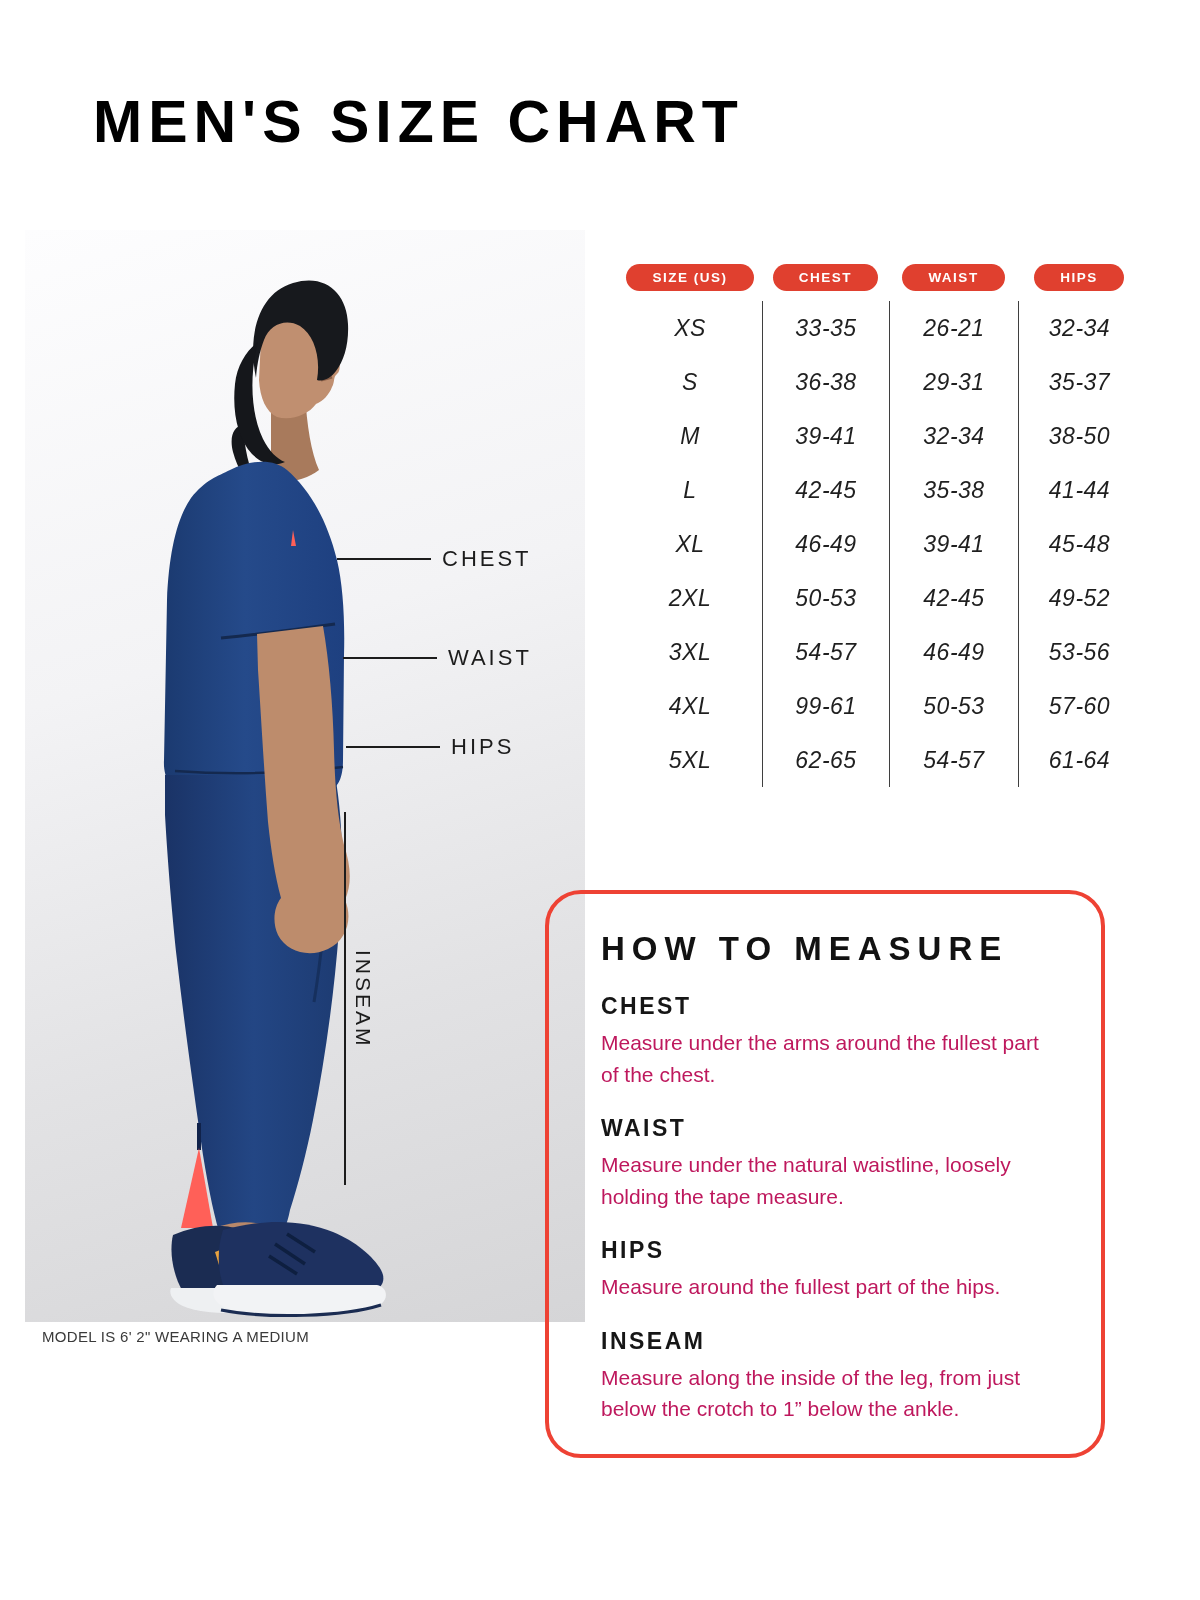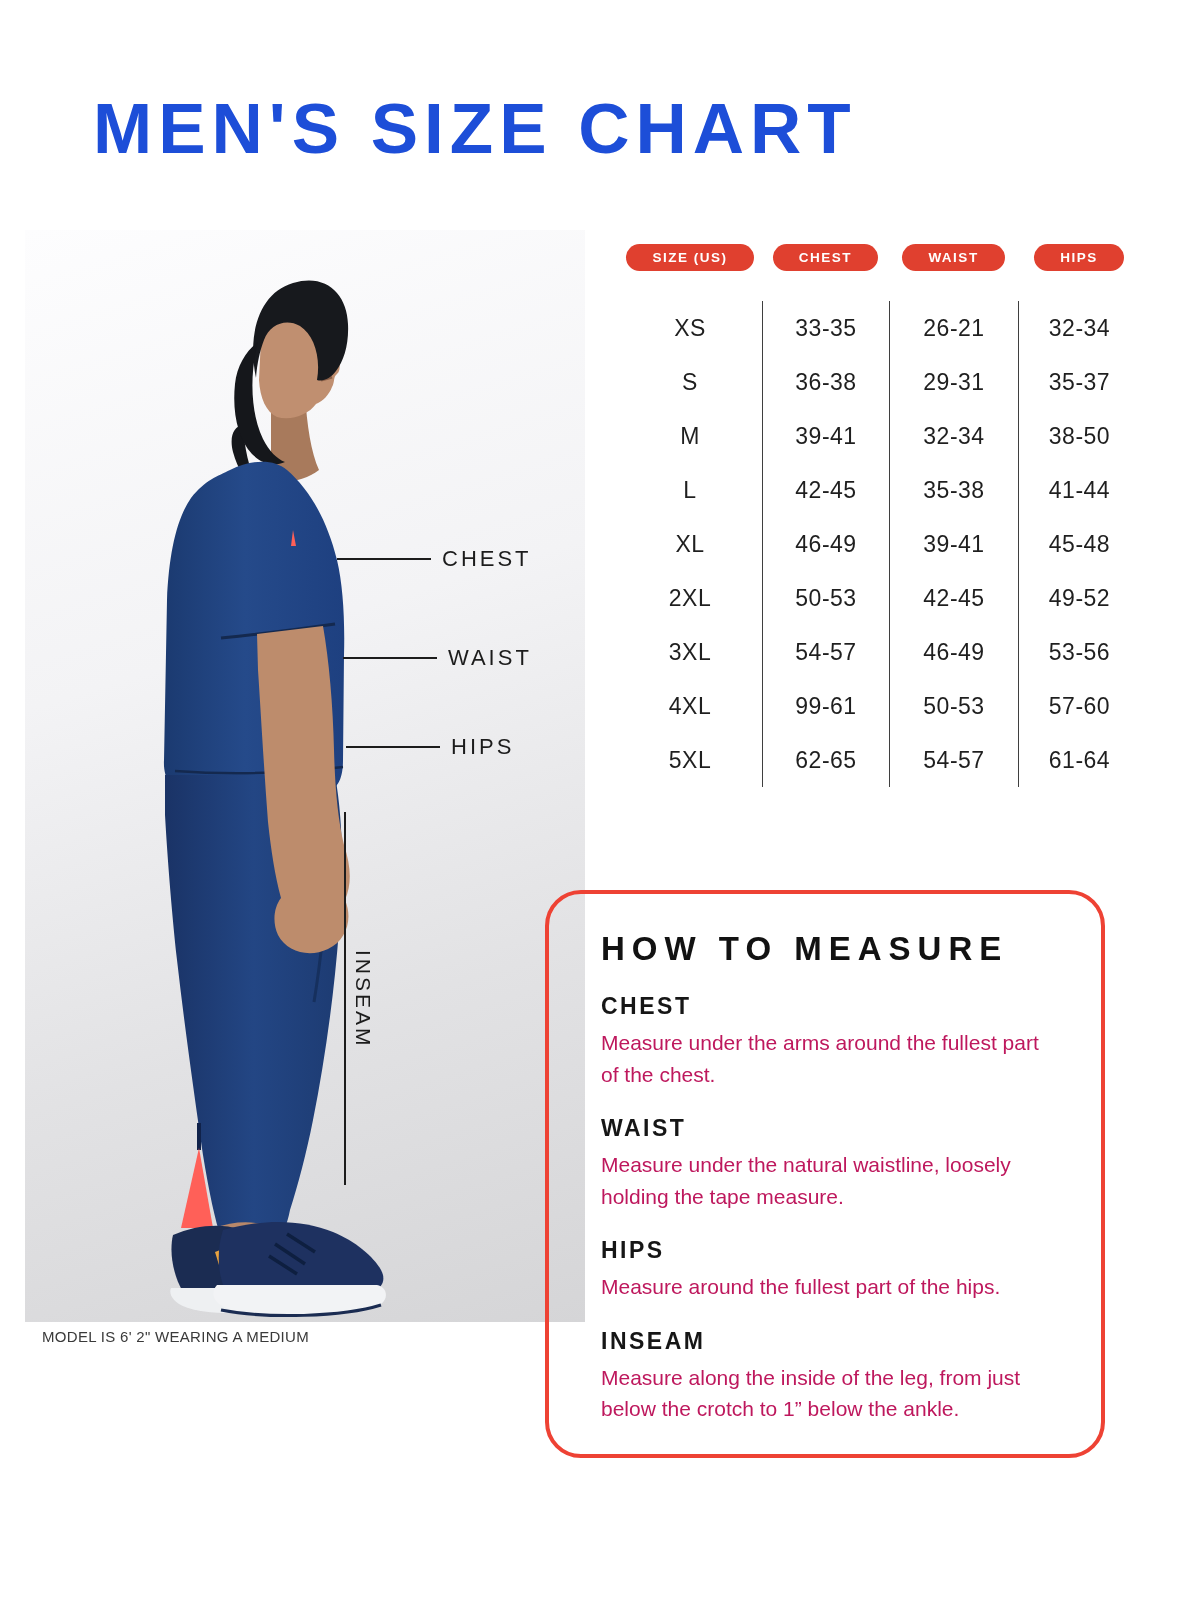--- a/index.html
+++ b/index.html
@@ -10,24 +10,24 @@
     width: 1200px;
     height: 1600px;
     background: #ffffff;
     overflow: hidden;
   }
   
   .title {
     position: absolute;
     left: 93px;
     top: 88px;
-    font-size: 71px;
+    font-size: 59px;
     font-weight: bold;
     letter-spacing: 6px;
-    color: #1d4ed8;
+    color: #000000;
     white-space: nowrap;
   }
   
   .photo {
     position: absolute;
     left: 25px;
     top: 230px;
     width: 560px;
     height: 1092px;
     background: linear-gradient(163deg, #fdfdfe 0%, #f3f3f5 38%, #e2e2e4 70%, #d5d5d7 100%);
@@ -85,29 +85,31 @@
     align-items: center;
     justify-content: center;
     height: 27px;
     padding: 0 26px;
     border-radius: 14px;
     font-size: 13.5px;
     font-weight: bold;
     letter-spacing: 1.5px;
     color: #ffffff;
     white-space: nowrap;
+    margin-top: 20px;
   }
   .table-body { top: 301px; grid-auto-rows: 54px; }
   .cell {
     display: flex;
     align-items: center;
     justify-content: center;
     font-size: 23px;
     color: #1f1f1f;
     letter-spacing: 0.5px;
+    font-style: italic;
   }
   .cell.divider { border-left: 1.5px solid #3f3f3f; }
   
   .howto {
     position: absolute;
     left: 545px; top: 890px;
     width: 560px; height: 568px;
     border: 4px solid #000000;
     border-radius: 36px;
     padding: 36px 40px 0 52px;

